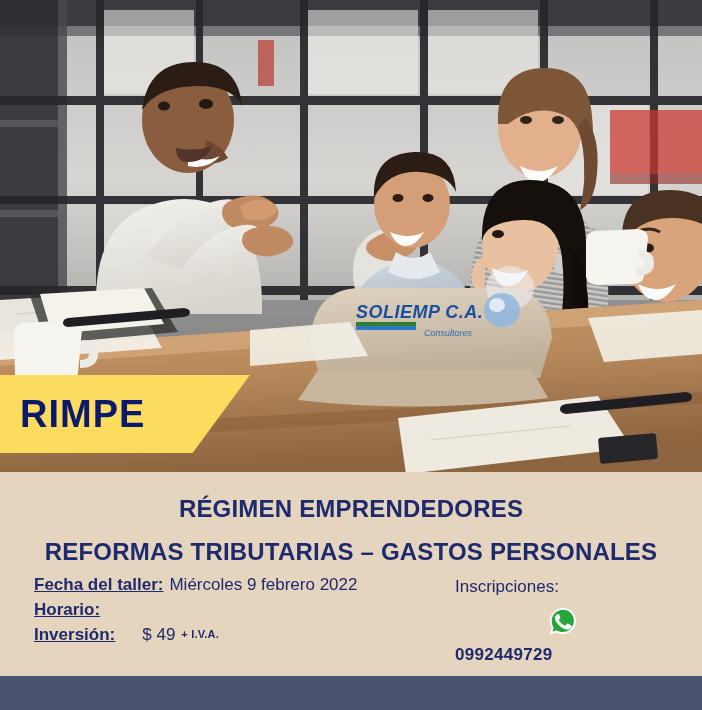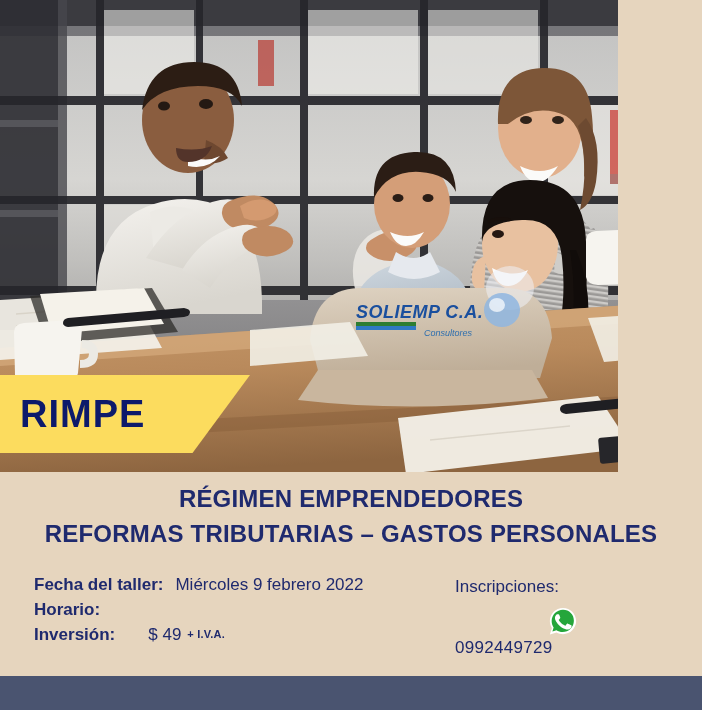--- a/index.html
+++ b/index.html
@@ -5,72 +5,72 @@
   html,body{margin:0;padding:0;}
   body{
     width:702px;height:710px;
     background:#E6D5BE;
     font-family:"Liberation Sans", sans-serif;
     overflow:hidden;
   }
   .poster{position:relative;width:702px;height:710px;overflow:hidden;background:#E6D5BE;}
 
   
-  .photo{position:absolute;left:0;top:0;width:618px;height:472px;overflow:hidden;background:#0369a1;}
+  .photo{position:absolute;left:0;top:0;width:702px;height:472px;overflow:hidden;background:#0369a1;}
   .photo svg{display:block;width:702px;height:472px;}
 
   
   .rimpe-banner{
     position:absolute;left:0;top:375px;width:250px;height:78px;
     background:#FCDC5E;
     -webkit-clip-path:polygon(0 0,100% 0,77% 100%,0 100%);
     clip-path:polygon(0 0,100% 0,77% 100%,0 100%);
     display:flex;align-items:center;
   }
   .rimpe-text{
     margin-left:20px;
     font-size:38px;font-weight:bold;color:#0D1A6B;
     letter-spacing:1px;line-height:1;
     font-family:"Liberation Sans", sans-serif;
   }
 
   
   .content{position:absolute;left:0;top:472px;width:702px;height:204px;background:#E6D5BE;}
 
-  .title-block{padding-top:10px;text-align:center;}
+  .title-block{padding-top:20px;text-align:center;}
   .title-line{
     color:#1F2A6E;font-weight:bold;
     font-family:"Liberation Sans", sans-serif;
     letter-spacing:.2px;
   }
   .title-1{font-size:24px;line-height:34px;}
-  .title-2{font-size:24px;line-height:36px;}
+  .title-2{font-size:24px;line-height:36px;margin-top:8px;}
 
   .details{position:absolute;left:34px;top:100px;width:420px;}
   .drow{
     color:#1F2A6E;font-size:17px;line-height:25px;
     white-space:nowrap;display:flex;align-items:center;
   }
-  .dlabel{font-weight:bold;margin-right:12px;}
+  .dlabel{font-weight:bold;margin-right:6px;text-decoration:underline;}
   .dval{font-weight:normal;}
   .iva{font-size:11px;font-weight:bold;margin-left:6px;letter-spacing:.2px;}
 
   .zoom-badge{
     display:inline-flex;align-items:center;justify-content:center;
     width:23px;height:19px;margin-left:10px;
     background:#4A8CF7;border-radius:6px;
   }
   .zoom-badge svg{display:block;}
 
   
   .signup{position:absolute;left:455px;top:104px;width:215px;text-align:left;}
   .signup-title{color:#1F2A6E;font-size:17px;line-height:22px;}
   .wa-wrap{margin-top:6px;height:34px;display:flex;align-items:center;justify-content:center;}
   .wa-wrap svg{display:block;}
-  .phone{color:#1F2A6E;font-size:17px;letter-spacing:.3px;}
+  .phone{color:#1F2A6E;font-size:17px;margin-top:7px;letter-spacing:.3px;font-weight:bold;}
 
   
   .bottom-bar{position:absolute;left:0;top:676px;width:702px;height:34px;background:#4A5470;}
 </style>
 </head>
 <body>
 
 <div class="poster">
 
   <div class="photo">

